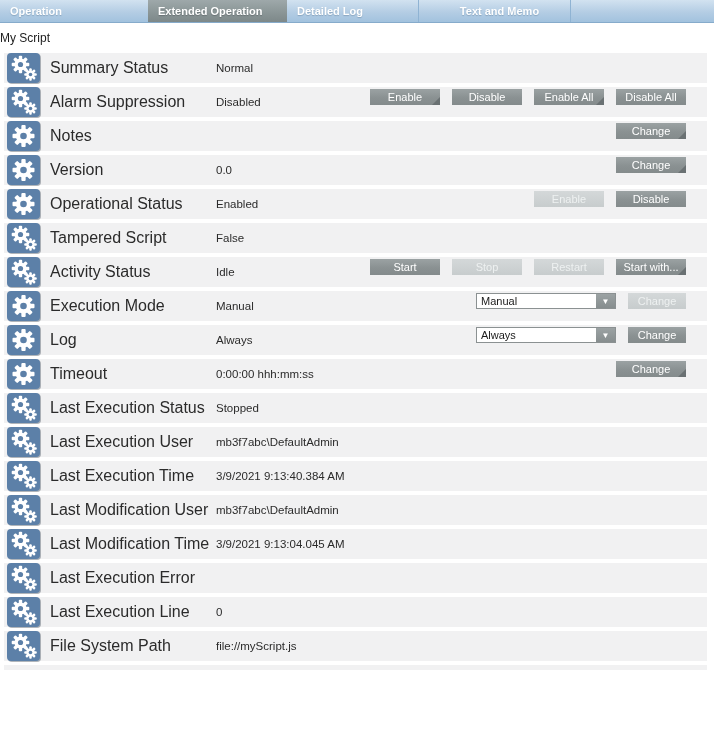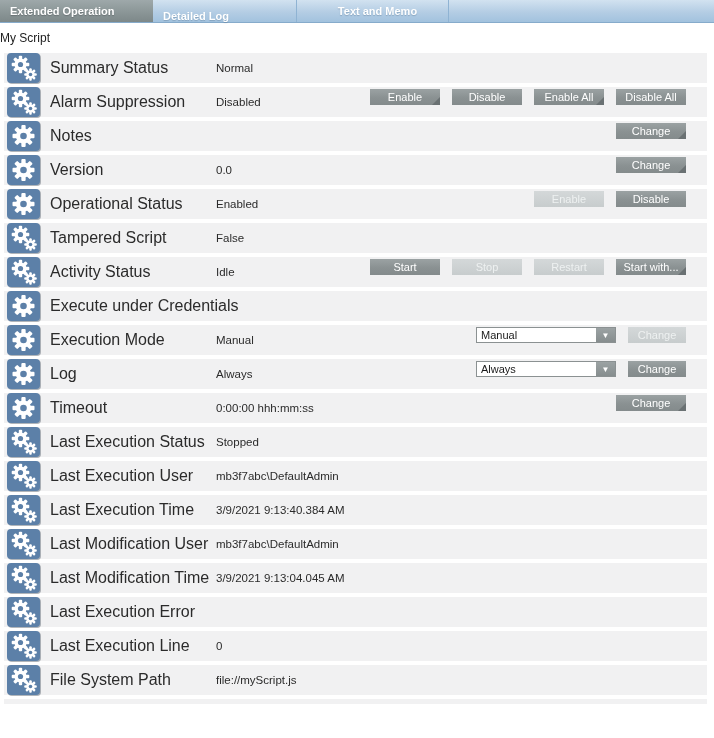--- a/index.html
+++ b/index.html
@@ -81,24 +81,27 @@
     background:linear-gradient(180deg,#9ba2a3 0%,#868d8e 100%);
     color:#fff;font-size:8px;
   }
   .combo ~ .btn{width:58px;}
   .bottom-strip{height:5px;margin:0 7px 0 4px;background:#f1f1f2;}
 </style>
 </head>
 <body>
 
 <div class="tabbar">
-    <div class="tab active" style="width: 153px; text-align: center;">
+    <div class="tab" style="width: 148px;">
+      <span>Operation</span>
+    </div>
+    <div class="tab active" style="width: 139px; text-align: center;">
       <span>Extended Operation</span>
     </div>
-    <div class="tab sep" style="width: 144px; align-items: flex-end;">
+    <div class="tab sep" style="width: 132px;">
       <span>Detailed Log</span>
     </div>
     <div class="tab sep" style="width: 152px; justify-content: center;">
       <span>Text and Memo</span>
     </div>
   </div>
 
 <div class="page-header">
   <span>My Script</span>
 </div>
@@ -353,48 +356,57 @@
             <rect x="14.35" y="4.00" width="4.3" height="5.4" rx="1" transform="rotate(135 16.5 15)"></rect>
             <rect x="14.35" y="4.00" width="4.3" height="5.4" rx="1" transform="rotate(180 16.5 15)"></rect>
             <rect x="14.35" y="4.00" width="4.3" height="5.4" rx="1" transform="rotate(225 16.5 15)"></rect>
             <rect x="14.35" y="4.00" width="4.3" height="5.4" rx="1" transform="rotate(270 16.5 15)"></rect>
             <rect x="14.35" y="4.00" width="4.3" height="5.4" rx="1" transform="rotate(315 16.5 15)"></rect>
             <circle cx="16.5" cy="15" r="7.6"></circle>
           </g>
           <circle cx="16.5" cy="15" r="3.3" fill="#5c80a8"></circle>
         </svg>
       </div>
-      <div class="row-label">Execute under Credentials</div>
-      <div class="row-value"></div>
+      <div class="row-label">Execution Mode</div>
+      <div class="row-value">Manual</div>
+      <div class="controls">
+        <div class="combo">
+          <span class="combo-text">Manual</span>
+          <span class="combo-arrow">▼</span>
+        </div>
+        <div class="btn disabled">
+          <span>Change</span>
+        </div>
+      </div>
     </div>
     <div class="row">
       <div class="tile">
         <svg width="33" height="30" viewBox="0 0 33 30">
           <g fill="#ffffff">
             <rect x="14.35" y="4.00" width="4.3" height="5.4" rx="1" transform="rotate(0 16.5 15)"></rect>
             <rect x="14.35" y="4.00" width="4.3" height="5.4" rx="1" transform="rotate(45 16.5 15)"></rect>
             <rect x="14.35" y="4.00" width="4.3" height="5.4" rx="1" transform="rotate(90 16.5 15)"></rect>
             <rect x="14.35" y="4.00" width="4.3" height="5.4" rx="1" transform="rotate(135 16.5 15)"></rect>
             <rect x="14.35" y="4.00" width="4.3" height="5.4" rx="1" transform="rotate(180 16.5 15)"></rect>
             <rect x="14.35" y="4.00" width="4.3" height="5.4" rx="1" transform="rotate(225 16.5 15)"></rect>
             <rect x="14.35" y="4.00" width="4.3" height="5.4" rx="1" transform="rotate(270 16.5 15)"></rect>
             <rect x="14.35" y="4.00" width="4.3" height="5.4" rx="1" transform="rotate(315 16.5 15)"></rect>
             <circle cx="16.5" cy="15" r="7.6"></circle>
           </g>
           <circle cx="16.5" cy="15" r="3.3" fill="#5c80a8"></circle>
         </svg>
       </div>
-      <div class="row-label">Execution Mode</div>
-      <div class="row-value">Manual</div>
+      <div class="row-label">Log</div>
+      <div class="row-value">Always</div>
       <div class="controls">
         <div class="combo">
-          <span class="combo-text">Manual</span>
+          <span class="combo-text">Always</span>
           <span class="combo-arrow">▼</span>
         </div>
-        <div class="btn disabled">
+        <div class="btn">
           <span>Change</span>
         </div>
       </div>
     </div>
     <div class="row">
       <div class="tile">
         <svg width="33" height="30" viewBox="0 0 33 30">
           <g fill="#ffffff">
             <rect x="14.35" y="4.00" width="4.3" height="5.4" rx="1" transform="rotate(0 16.5 15)"></rect>
             <rect x="14.35" y="4.00" width="4.3" height="5.4" rx="1" transform="rotate(45 16.5 15)"></rect>
@@ -402,49 +414,20 @@
             <rect x="14.35" y="4.00" width="4.3" height="5.4" rx="1" transform="rotate(135 16.5 15)"></rect>
             <rect x="14.35" y="4.00" width="4.3" height="5.4" rx="1" transform="rotate(180 16.5 15)"></rect>
             <rect x="14.35" y="4.00" width="4.3" height="5.4" rx="1" transform="rotate(225 16.5 15)"></rect>
             <rect x="14.35" y="4.00" width="4.3" height="5.4" rx="1" transform="rotate(270 16.5 15)"></rect>
             <rect x="14.35" y="4.00" width="4.3" height="5.4" rx="1" transform="rotate(315 16.5 15)"></rect>
             <circle cx="16.5" cy="15" r="7.6"></circle>
           </g>
           <circle cx="16.5" cy="15" r="3.3" fill="#5c80a8"></circle>
         </svg>
       </div>
-      <div class="row-label">Log</div>
-      <div class="row-value">Always</div>
-      <div class="controls">
-        <div class="combo">
-          <span class="combo-text">Always</span>
-          <span class="combo-arrow">▼</span>
-        </div>
-        <div class="btn">
-          <span>Change</span>
-        </div>
-      </div>
-    </div>
-    <div class="row">
-      <div class="tile">
-        <svg width="33" height="30" viewBox="0 0 33 30">
-          <g fill="#ffffff">
-            <rect x="14.35" y="4.00" width="4.3" height="5.4" rx="1" transform="rotate(0 16.5 15)"></rect>
-            <rect x="14.35" y="4.00" width="4.3" height="5.4" rx="1" transform="rotate(45 16.5 15)"></rect>
-            <rect x="14.35" y="4.00" width="4.3" height="5.4" rx="1" transform="rotate(90 16.5 15)"></rect>
-            <rect x="14.35" y="4.00" width="4.3" height="5.4" rx="1" transform="rotate(135 16.5 15)"></rect>
-            <rect x="14.35" y="4.00" width="4.3" height="5.4" rx="1" transform="rotate(180 16.5 15)"></rect>
-            <rect x="14.35" y="4.00" width="4.3" height="5.4" rx="1" transform="rotate(225 16.5 15)"></rect>
-            <rect x="14.35" y="4.00" width="4.3" height="5.4" rx="1" transform="rotate(270 16.5 15)"></rect>
-            <rect x="14.35" y="4.00" width="4.3" height="5.4" rx="1" transform="rotate(315 16.5 15)"></rect>
-            <circle cx="16.5" cy="15" r="7.6"></circle>
-          </g>
-          <circle cx="16.5" cy="15" r="3.3" fill="#5c80a8"></circle>
-        </svg>
-      </div>
       <div class="row-label">Timeout</div>
       <div class="row-value">0:00:00 hhh:mm:ss</div>
       <div class="controls">
         <div class="btn">
           <span>Change</span>
           <span class="fold"></span>
         </div>
       </div>
     </div>
     <div class="row">

